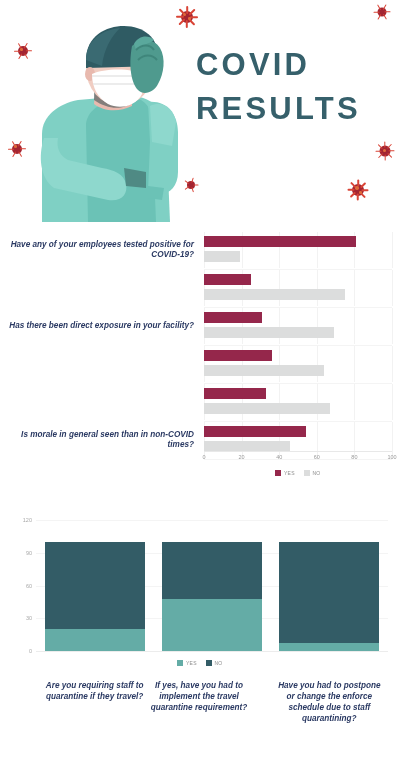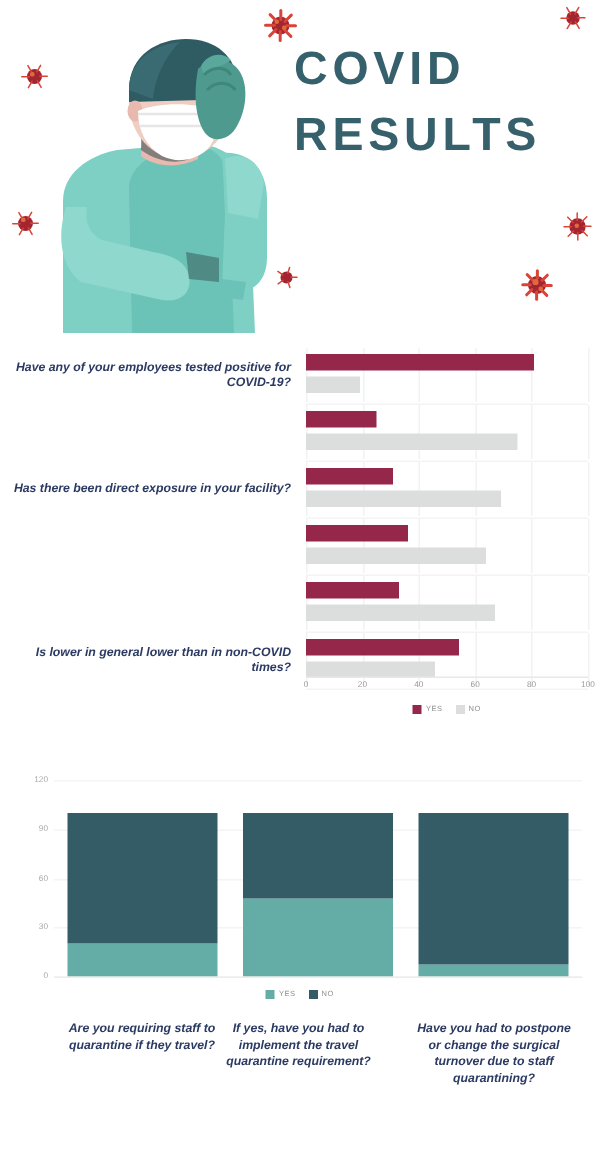--- a/index.html
+++ b/index.html
@@ -7,21 +7,21 @@
     width: 400px; height: 776px;
     background: #ffffff;
     font-family: "Liberation Sans", sans-serif;
     overflow: hidden;
   }
   .page { position: relative; width: 400px; height: 776px; background: #fff; }
 
   
   .header { position: relative; height: 225px; width: 400px; }
   .title-block {
-    position: absolute; left: 196px; top: 24px; width: 196px;
+    position: absolute; left: 196px; top: 43px; width: 196px;
     text-align: left;
   }
   .title-line {
     font-size: 31px; font-weight: bold; color: #36606b;
     letter-spacing: 3.2px; line-height: 44px; white-space: nowrap;
   }
 
   
   .virus { position: absolute; }
   .virus .core {
@@ -289,21 +289,21 @@
             <div class="gridline" style="left: 37.6px;"></div>
             <div class="gridline" style="left: 75.2px;"></div>
             <div class="gridline" style="left: 112.8px;"></div>
             <div class="gridline" style="left: 150.4px;"></div>
             <div class="gridline" style="left: 188px;"></div>
             <div class="bar yes" style="width: 62.04px; background: rgb(149, 39, 75);"></div>
             <div class="bar no" style="width: 125.96px; background: rgb(220, 221, 221);"></div>
           </div>
         </div>
         <div class="hrow">
-          <div class="hlabel">Is lower in general lower than in non-COVID times?</div>
+          <div class="hlabel">Is morale in general seen than in non-COVID times?</div>
           <div class="hplot">
             <div class="gridline" style="left: 0px;"></div>
             <div class="gridline" style="left: 37.6px;"></div>
             <div class="gridline" style="left: 75.2px;"></div>
             <div class="gridline" style="left: 112.8px;"></div>
             <div class="gridline" style="left: 150.4px;"></div>
             <div class="gridline" style="left: 188px;"></div>
             <div class="bar yes" style="width: 101.52px; background: rgb(149, 39, 75);"></div>
             <div class="bar no" style="width: 86.48px; background: rgb(220, 221, 221);"></div>
           </div>
@@ -368,17 +368,17 @@
           <span class="lb">YES</span>
         </div>
         <div class="lg">
           <span class="sw" style="background: rgb(51, 92, 102);"></span>
           <span class="lb">NO</span>
         </div>
       </div>
     <div class="vcats" id="vcats">
         <div class="vcat" style="left: 3.66667px;">Are you requiring staff to quarantine if they travel?</div>
         <div class="vcat" style="left: 108px;">If yes, have you had to implement the travel quarantine requirement?</div>
-        <div class="vcat" style="left: 238.333px;">Have you had to postpone or change the surgical turnover due to staff quarantining?</div>
+        <div class="vcat" style="left: 238.333px;">Have you had to postpone or change the enforce schedule due to staff quarantining?</div>
       </div>
   </div>
 
 </div>
 
 </body></html>

